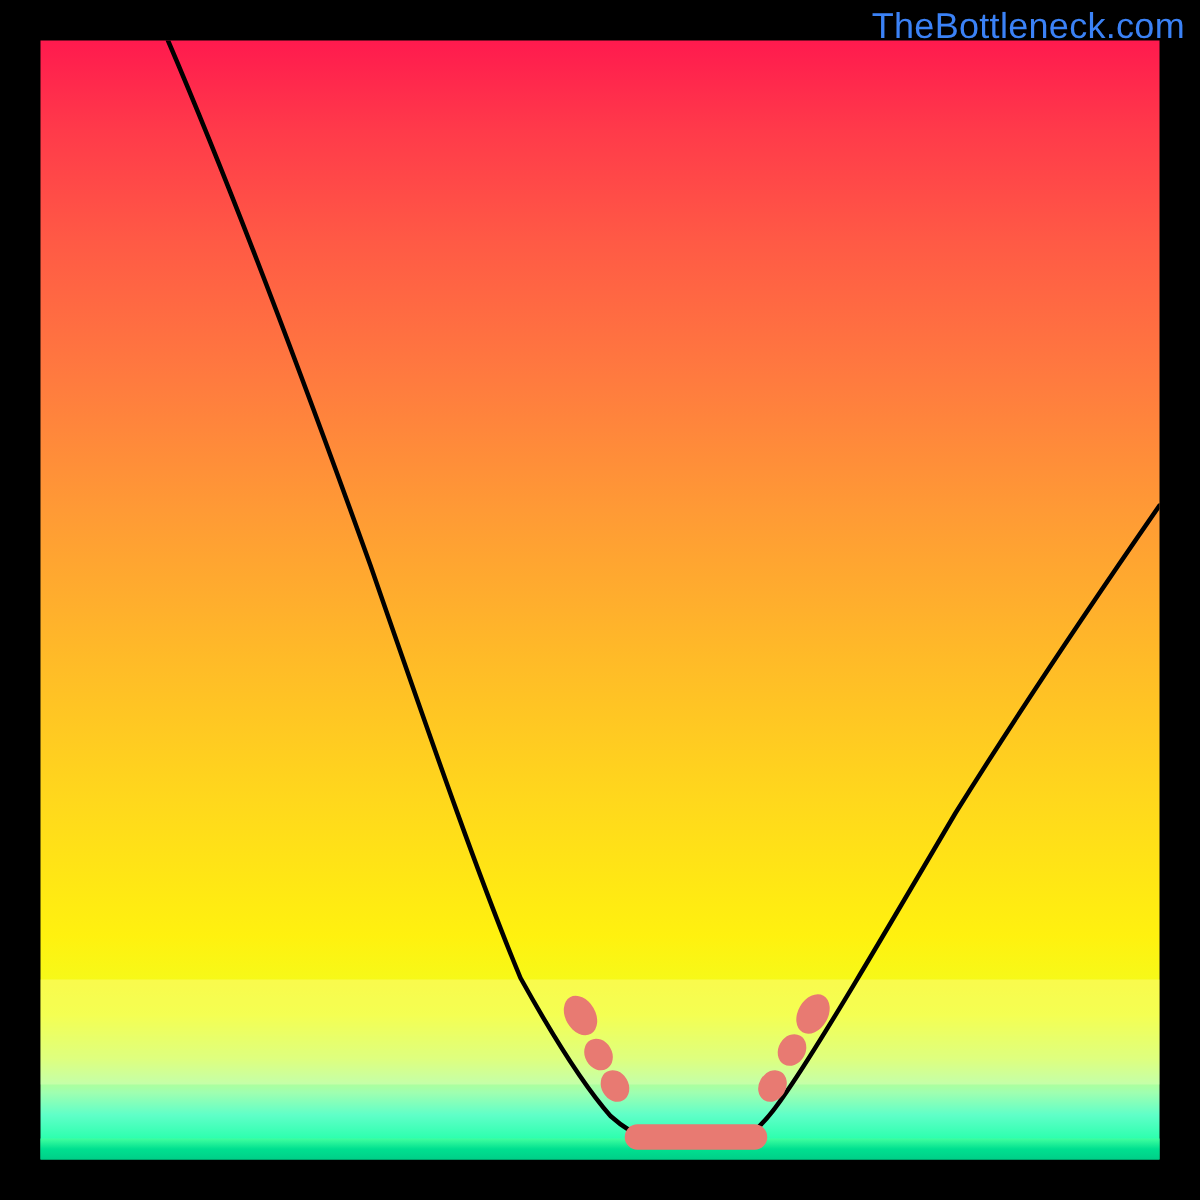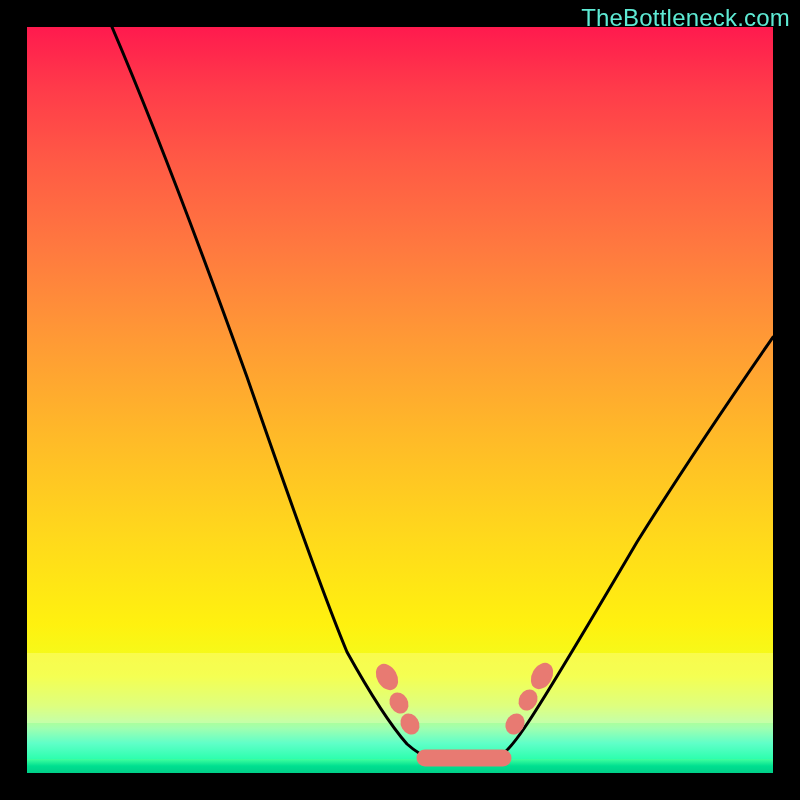--- a/index.html
+++ b/index.html
@@ -57,21 +57,21 @@
     bottom: 50px;
     width: 100%;
     height: 70px;
     background: rgba(255, 255, 200, 0.30);
   }
 
   .watermark {
     position: absolute;
     top: 4px;
     right: 10px;
-    color: #5eead4;
+    color: #3b82f6;
     font-size: 24px;
     font-weight: 400;
     letter-spacing: 0.2px;
     font-family: Arial, sans-serif;
   }
 
   svg.curves {
     position: absolute;
     inset: 0;
     width: 100%;

